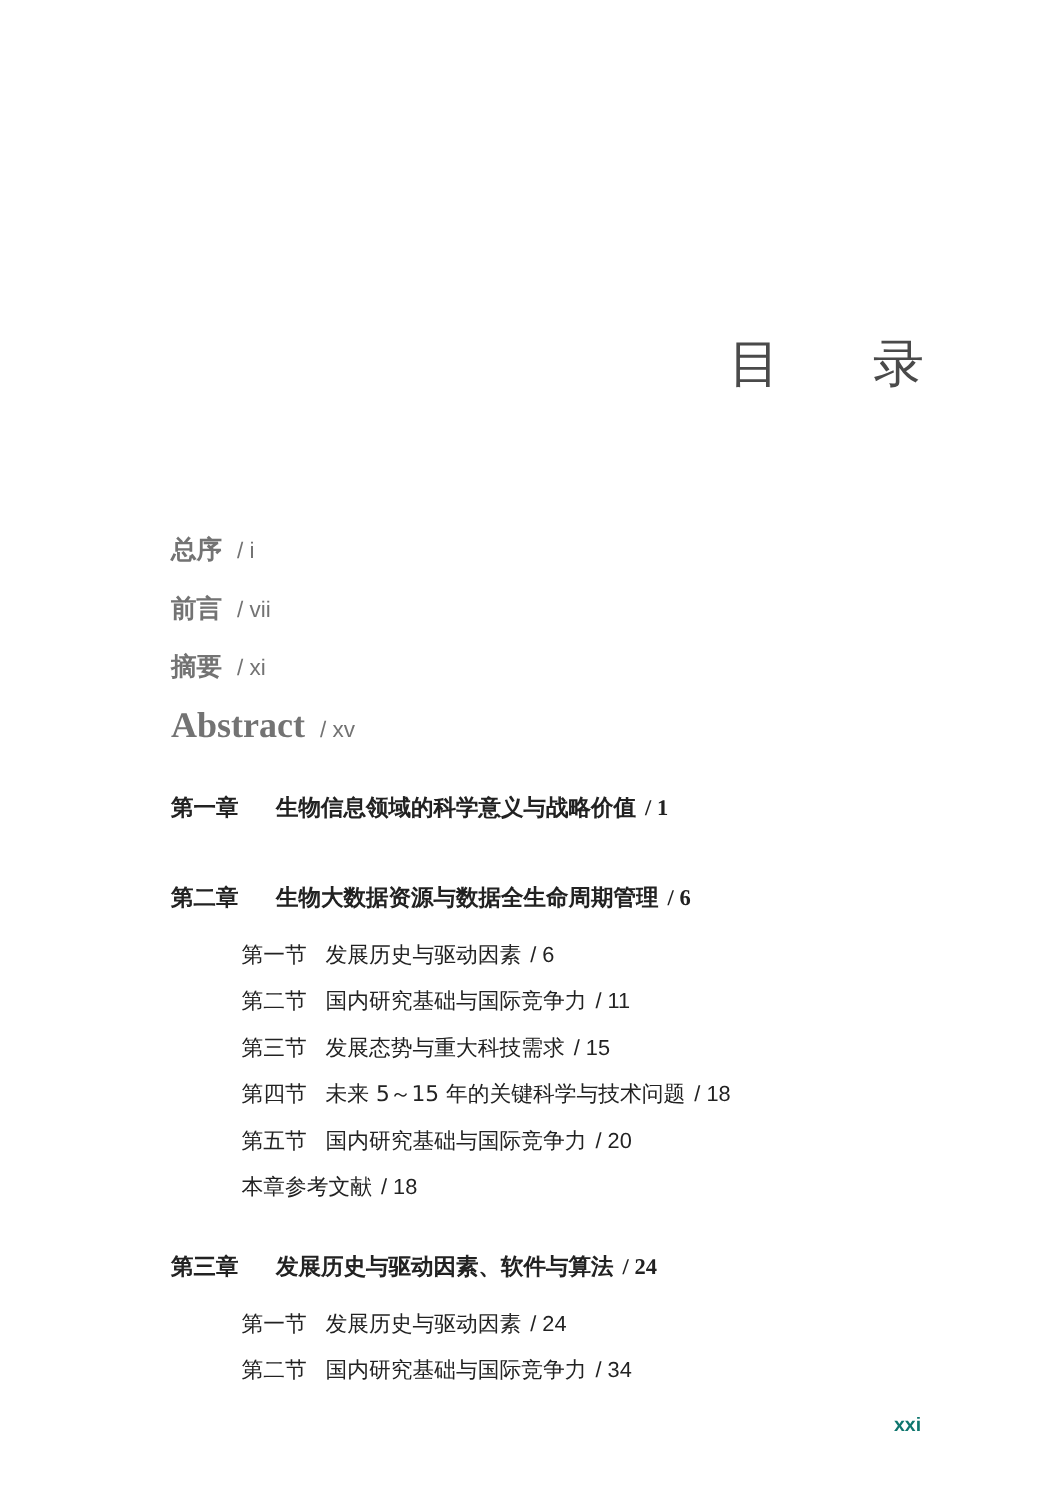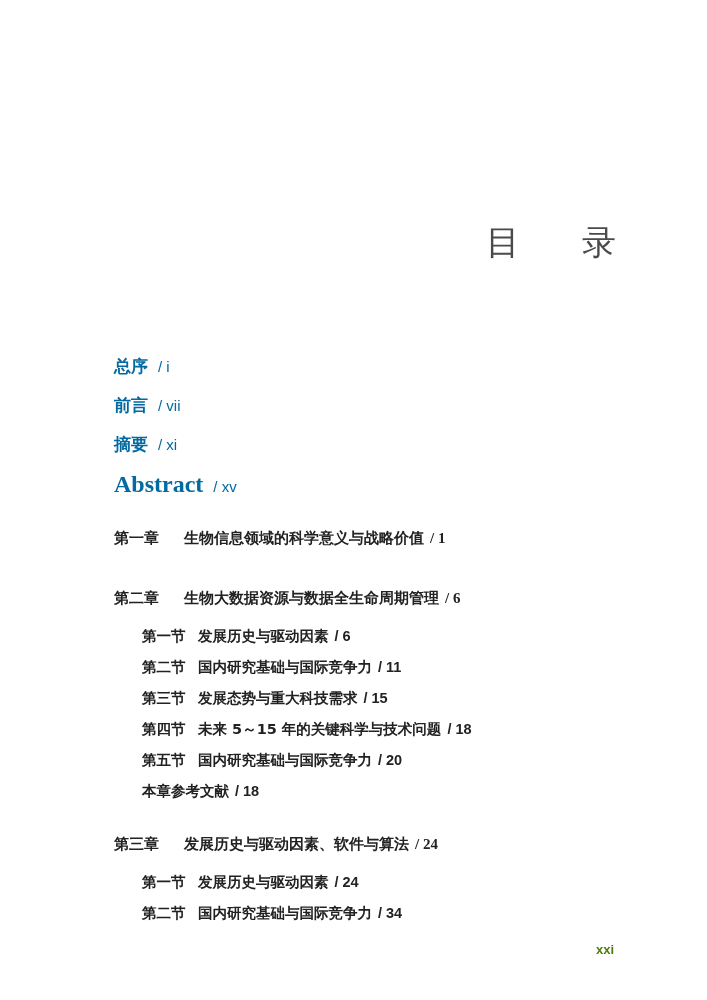--- a/index.html
+++ b/index.html
@@ -1,30 +1,30 @@
 <!DOCTYPE html>
 <html><head>
 <meta charset="utf-8">
 <style>
   html, body { margin: 0; padding: 0; background: #ffffff; }
   body { width: 707px; height: 1000px; position: relative; overflow: hidden; color: #1a1a1a; }
   .page-title { position: absolute; left: 486px; top: 220px; font-family: "DejaVu Sans", sans-serif; font-size: 34px; color: #4a4a4a; letter-spacing: 0; }
   .page-title .c1 { position: absolute; left: 0; top: 0; }
   .page-title .c2 { position: absolute; left: 96px; top: 0; }
   .entry { position: absolute; white-space: nowrap; }
-  .front { left: 114px; font-family: "DejaVu Serif", serif; font-weight: bold; font-size: 17px; color: #0369a1; }
+  .front { left: 114px; font-family: "DejaVu Serif", serif; font-weight: bold; font-size: 17px; color: #737373; }
   .front .pg { font-family: "Liberation Sans", sans-serif; font-weight: normal; font-size: 15px; margin-left: 10px; }
   .abstract { font-size: 24px; font-family: "Liberation Serif", serif; }
   .chapter { left: 114px; font-family: "DejaVu Serif", serif; font-weight: bold; font-size: 15px; color: #222; }
   .chapter .num { display: inline-block; width: 70px; }
   .chapter .pg { font-family: "Liberation Serif", serif; margin-left: 6px; }
-  .section { left: 142px; font-family: "DejaVu Sans", sans-serif; font-size: 14.5px; color: #222; font-weight: bold; }
+  .section { left: 161px; font-family: "DejaVu Sans", sans-serif; font-size: 14.5px; color: #222; }
   .section .num { display: inline-block; width: 56px; }
   .section .pg { font-family: "Liberation Sans", sans-serif; margin-left: 6px; }
-  .folio { position: absolute; left: 596px; top: 942px; font-family: "Liberation Sans", sans-serif; font-weight: bold; font-size: 13px; color: #4d7c0f; }
+  .folio { position: absolute; left: 596px; top: 942px; font-family: "Liberation Sans", sans-serif; font-weight: bold; font-size: 13px; color: #0f766e; }
 </style>
 </head>
 <body>
 
 <div class="page-title">
   <span class="c1">目</span>
   <span class="c2">录</span>
 </div>
 
 <div class="entry front" style="top:355px">

